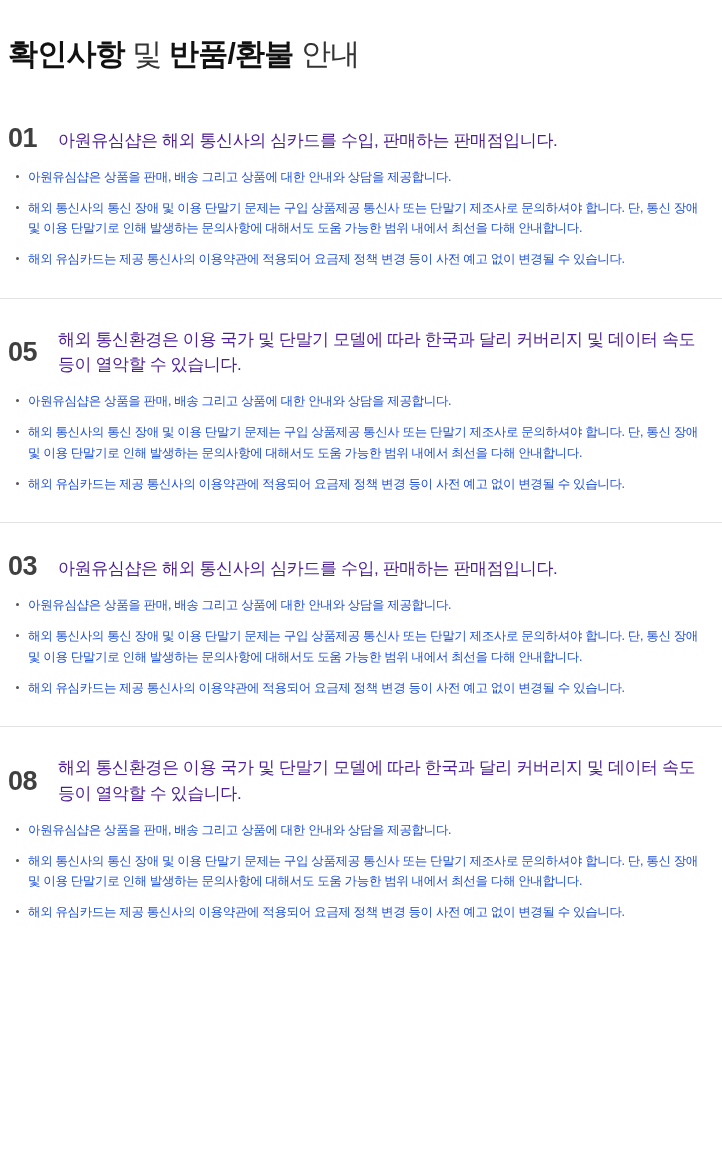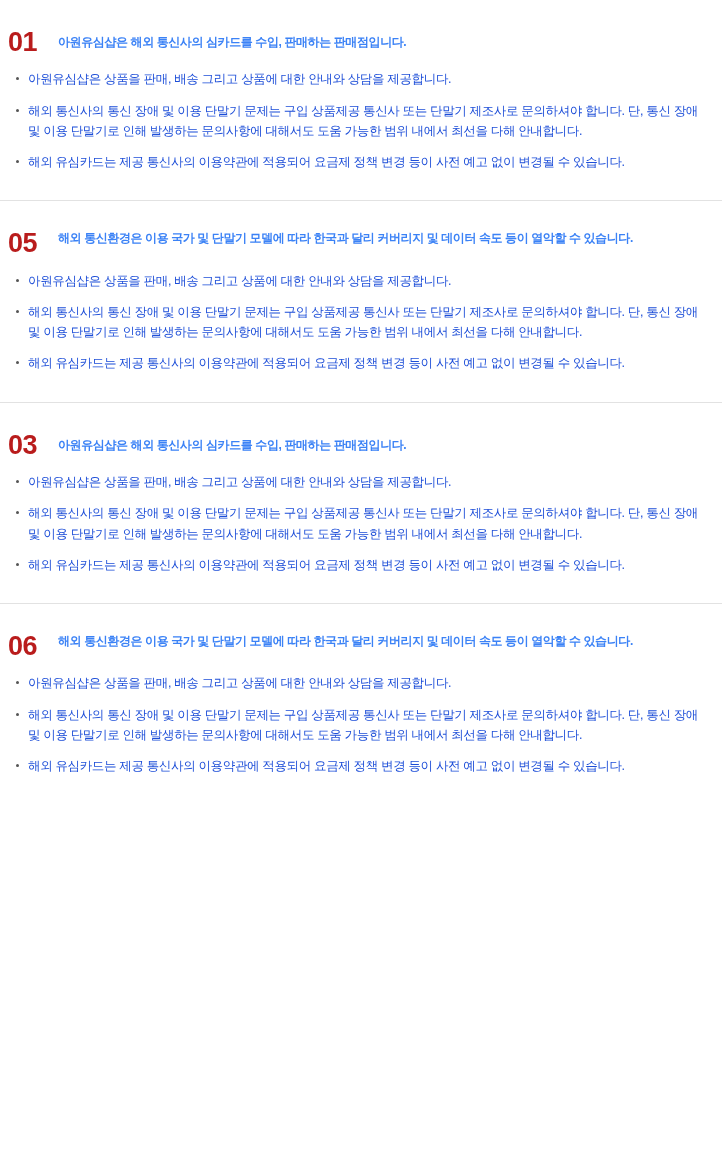--- a/index.html
+++ b/index.html
@@ -39,33 +39,33 @@
   }
   .section-head {
     display: flex;
     align-items: flex-start;
     gap: 12px;
     padding-top: 28px;
   }
   .section-num {
     font-size: 27px;
     font-weight: 700;
-    color: #b91c1c;
+    color: #404040;
     line-height: 1.05;
     letter-spacing: -0.5px;
     flex: 0 0 auto;
     min-width: 38px;
   }
   .section-num.align-mid {
     align-self: center;
   }
   .section-title {
-    font-size: 12px;
-    font-weight: 700;
-    color: #3b82f6;
+    font-size: 17px;
+    font-weight: 400;
+    color: #4c1d95;
     line-height: 1.52;
     letter-spacing: -0.4px;
     padding-top: 5px;
   }
   .section-title.two-line {
     padding-top: 0;
   }
   
   ul.bullets {
     list-style: none;
@@ -103,20 +103,23 @@
   }
   .section-body-pad {
     padding-bottom: 2px;
   }
 </style>
 </head>
 <body>
 
 <div class="page">
 
+  <h1 class="page-title">
+    <span>확인사항</span><span class="light"> 및 </span><span>반품/환불</span><span class="light"> 안내</span>
+  </h1>
 
   <div class="section">
     <div class="section-head">
       <div class="section-num align-mid">01</div>
       <div class="section-title">아원유심샵은 해외 통신사의 심카드를 수입, 판매하는 판매점입니다.</div>
     </div>
     <ul class="bullets section-body-pad">
       <li>아원유심샵은 상품을 판매, 배송 그리고 상품에 대한 안내와 상담을 제공합니다.</li>
       <li>해외 통신사의 통신 장애 및 이용 단말기 문제는 구입 상품제공 통신사 또는 단말기 제조사로 문의하셔야 합니다. 단, 통신 장애 및 이용 단말기로 인해 발생하는 문의사항에 대해서도 도움 가능한 범위 내에서 최선을 다해 안내합니다.</li>
       <li>해외 유심카드는 제공 통신사의 이용약관에 적용되어 요금제 정책 변경 등이 사전 예고 없이 변경될 수 있습니다.</li>
@@ -145,21 +148,21 @@
     <ul class="bullets section-body-pad">
       <li>아원유심샵은 상품을 판매, 배송 그리고 상품에 대한 안내와 상담을 제공합니다.</li>
       <li>해외 통신사의 통신 장애 및 이용 단말기 문제는 구입 상품제공 통신사 또는 단말기 제조사로 문의하셔야 합니다. 단, 통신 장애 및 이용 단말기로 인해 발생하는 문의사항에 대해서도 도움 가능한 범위 내에서 최선을 다해 안내합니다.</li>
       <li>해외 유심카드는 제공 통신사의 이용약관에 적용되어 요금제 정책 변경 등이 사전 예고 없이 변경될 수 있습니다.</li>
     </ul>
   </div>
   <div class="divider"></div>
 
   <div class="section">
     <div class="section-head">
-      <div class="section-num align-mid">06</div>
+      <div class="section-num align-mid">08</div>
       <div class="section-title two-line">해외 통신환경은 이용 국가 및 단말기 모델에 따라 한국과 달리 커버리지 및 데이터 속도 등이 열악할 수 있습니다.</div>
     </div>
     <ul class="bullets section-body-pad">
       <li>아원유심샵은 상품을 판매, 배송 그리고 상품에 대한 안내와 상담을 제공합니다.</li>
       <li>해외 통신사의 통신 장애 및 이용 단말기 문제는 구입 상품제공 통신사 또는 단말기 제조사로 문의하셔야 합니다. 단, 통신 장애 및 이용 단말기로 인해 발생하는 문의사항에 대해서도 도움 가능한 범위 내에서 최선을 다해 안내합니다.</li>
       <li>해외 유심카드는 제공 통신사의 이용약관에 적용되어 요금제 정책 변경 등이 사전 예고 없이 변경될 수 있습니다.</li>
     </ul>
   </div>
 
 </div>

